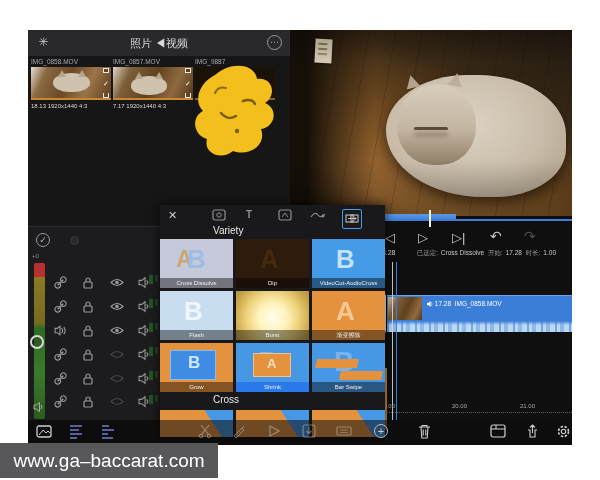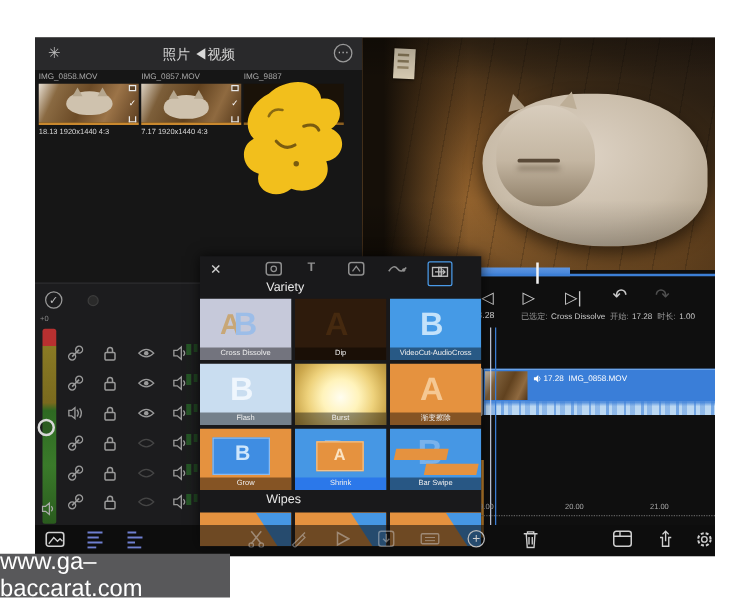--- a/index.html
+++ b/index.html
@@ -113,21 +113,21 @@
   
   .toolbar { position:absolute; left:0; top:390px; width:544px; height:25px; background:rgba(12,12,12,.55); z-index:8; }
   .tb { position:absolute; top:4px; }
   .tb-faint { opacity:.45; }
   .add-circle { position:absolute; left:346px; top:4px; width:14px; height:14px; border:1px solid #bdbdbd; border-radius:50%; color:#cfcfcf; font-size:11px; line-height:12px; text-align:center; }
 
   
   .doodle { position:absolute; left:185px; top:53px; z-index:4; }
   .wm { position:absolute; background:#58585a; color:#ffffff; display:flex; align-items:center; justify-content:center; z-index:10; }
   .wm-top { left:462px; top:8px; width:136px; height:28px; font-size:15px; letter-spacing:1px; }
-  .wm-bottom { left:0px; top:443px; width:184px; height:35px; font-size:19px; }
+  .wm-bottom { left:0px; top:443px; width:218px; height:35px; font-size:19px; }
 </style>
 </head>
 <body>
 
 <div class="page">
   <div class="app">
 
     <div class="lib">
       <div class="lib-header">
         <span class="lib-flower">✳</span>
@@ -409,21 +409,21 @@
         <span class="letter la">A</span>
         <div class="lbl hl">Shrink</div>
       </div>
       <div class="cell c9" style="left:152px;top:138px">
         <span class="ghost">B</span>
         <div class="bar1"></div>
         <div class="bar2"></div>
         <div class="lbl">Bar Swipe</div>
       </div>
 
-      <div class="tp-section" style="top:189px">Wipes</div>
+      <div class="tp-section" style="top:189px">Cross</div>
 
       <div class="wcell" style="left:0;top:205px">
           <div class="wedge"></div>
         </div>
       <div class="wcell" style="left:76px;top:205px">
           <div class="wedge"></div>
         </div>
       <div class="wcell" style="left:152px;top:205px">
           <div class="wedge"></div>
         </div>

